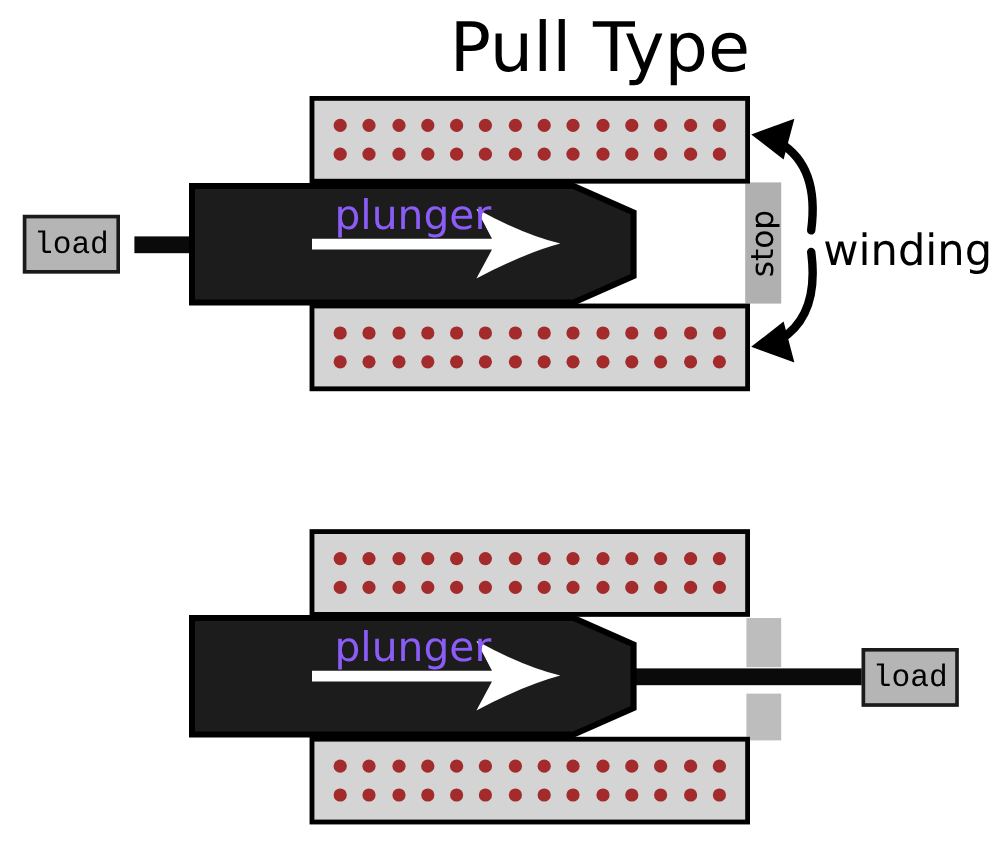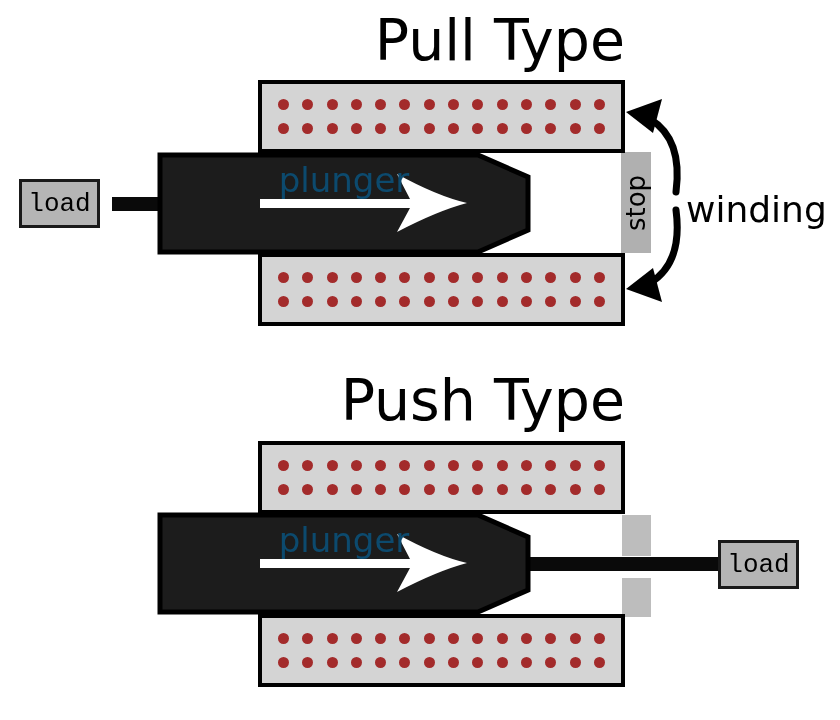--- a/index.html
+++ b/index.html
@@ -34,21 +34,21 @@
   .stop-piece{background:var(--push-stop-fill,#bdbdbd);z-index:1;}
   .load-box{
     width:81px;height:49px;box-sizing:border-box;
     background:var(--load-fill,#b5b5b5);
     border:3px solid #1a1a1a;
     display:flex;align-items:center;justify-content:center;
     font-size:26px;color:#000;z-index:4;font-family:Liberation Mono, monospace;
   }
   .plunger-label{
     width:160px;height:40px;display:flex;align-items:center;justify-content:center;
-    color:#0c4a6e;font-size:34px;z-index:4;white-space:nowrap;
+    color:#8b5cf6;font-size:34px;z-index:4;white-space:nowrap;
   }
   .winding-label{
     font-size:36px;color:#000;z-index:4;white-space:nowrap;
   }
   svg.overlay{position:absolute;left:0;top:0;z-index:3;pointer-events:none;}
   .plunger-shape{fill:var(--plunger-fill,#1c1c1c);stroke:var(--outline,#000);stroke-width:5;}
   .motion-arrow{fill:var(--arrow-fill,#fff);}
   .rod{fill:var(--rod,#0a0a0a);}
   .brace-arc{fill:none;stroke:var(--outline,#000);stroke-width:7;stroke-linecap:round;}
   .brace-head{fill:var(--outline,#000);}
@@ -134,21 +134,20 @@
   </div>
 
   <div class="abs load-box" style="left:19px;top:179px;">
     <span>load</span>
   </div>
 
   <div class="abs plunger-label" style="left:264px;top:160px;">plunger</div>
 
   <div class="abs winding-label" style="left:686px;top:189px;">winding</div>
 
-  <div class="abs title" style="top:366px;">Push Type</div>
 
   <div class="abs winding-block" style="left:258px;top:441px;">
       <div class="dot-row">
         <span class="dot"></span>
         <span class="dot"></span>
         <span class="dot"></span>
         <span class="dot"></span>
         <span class="dot"></span>
         <span class="dot"></span>
         <span class="dot"></span>

